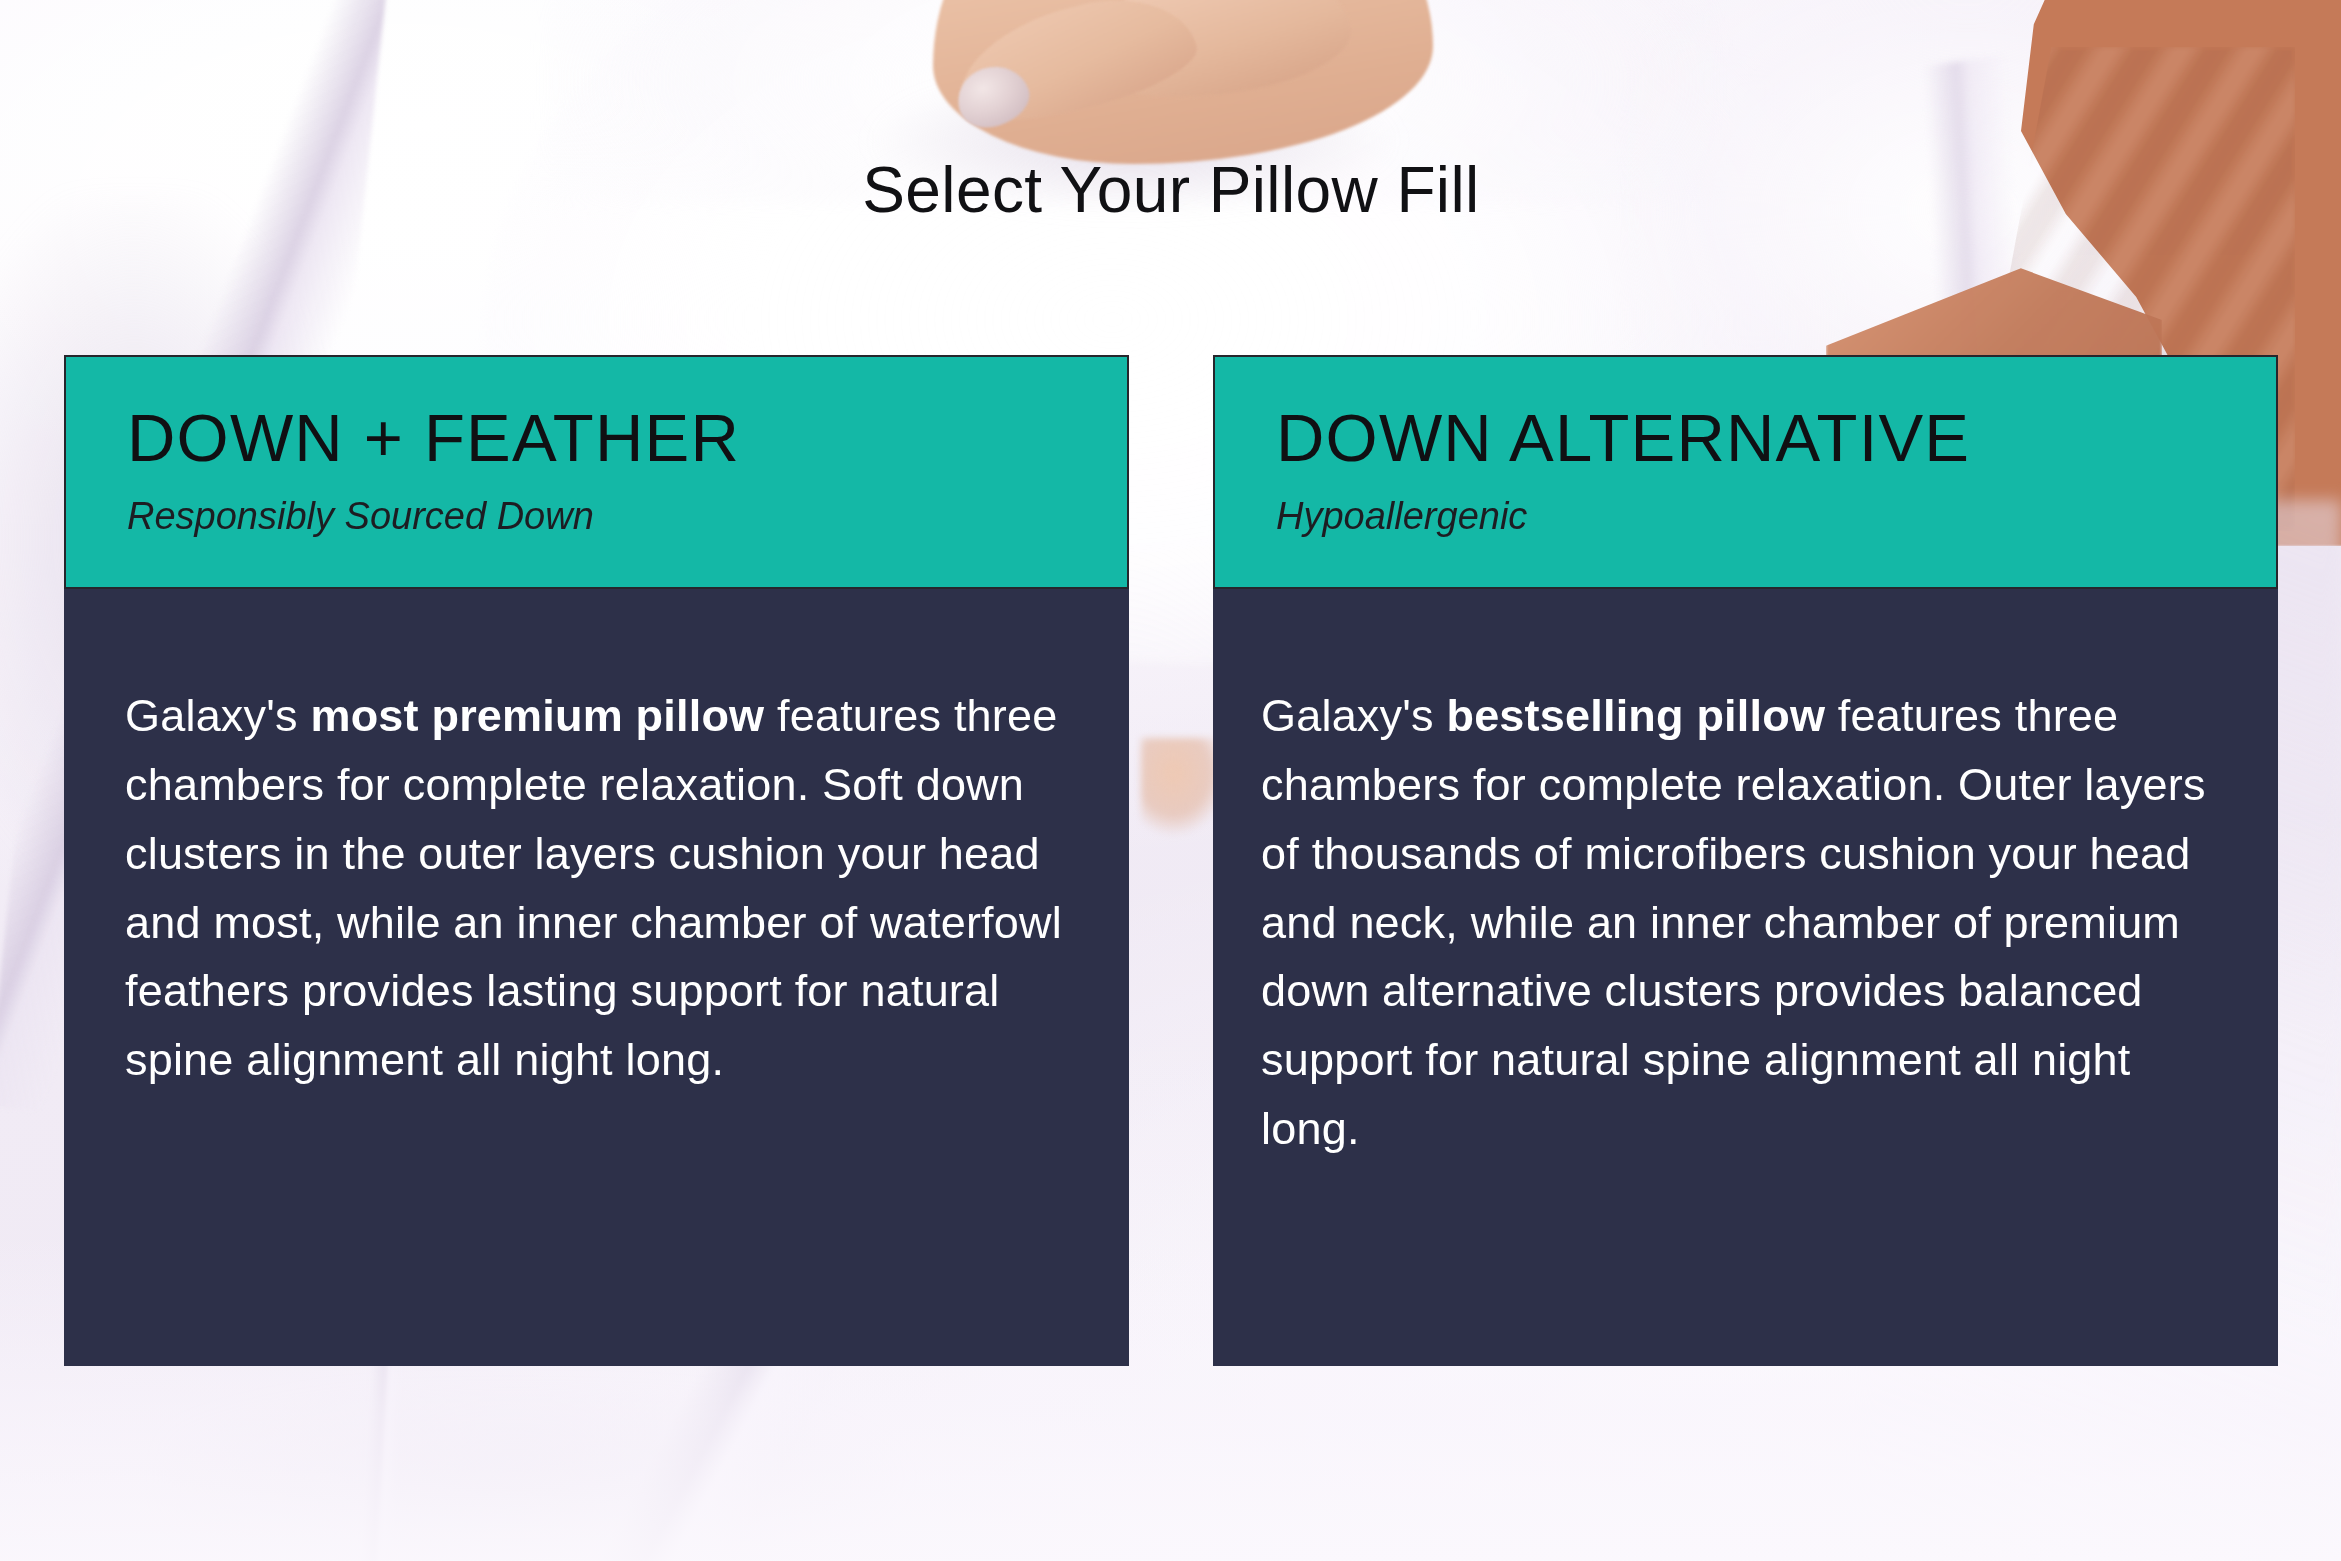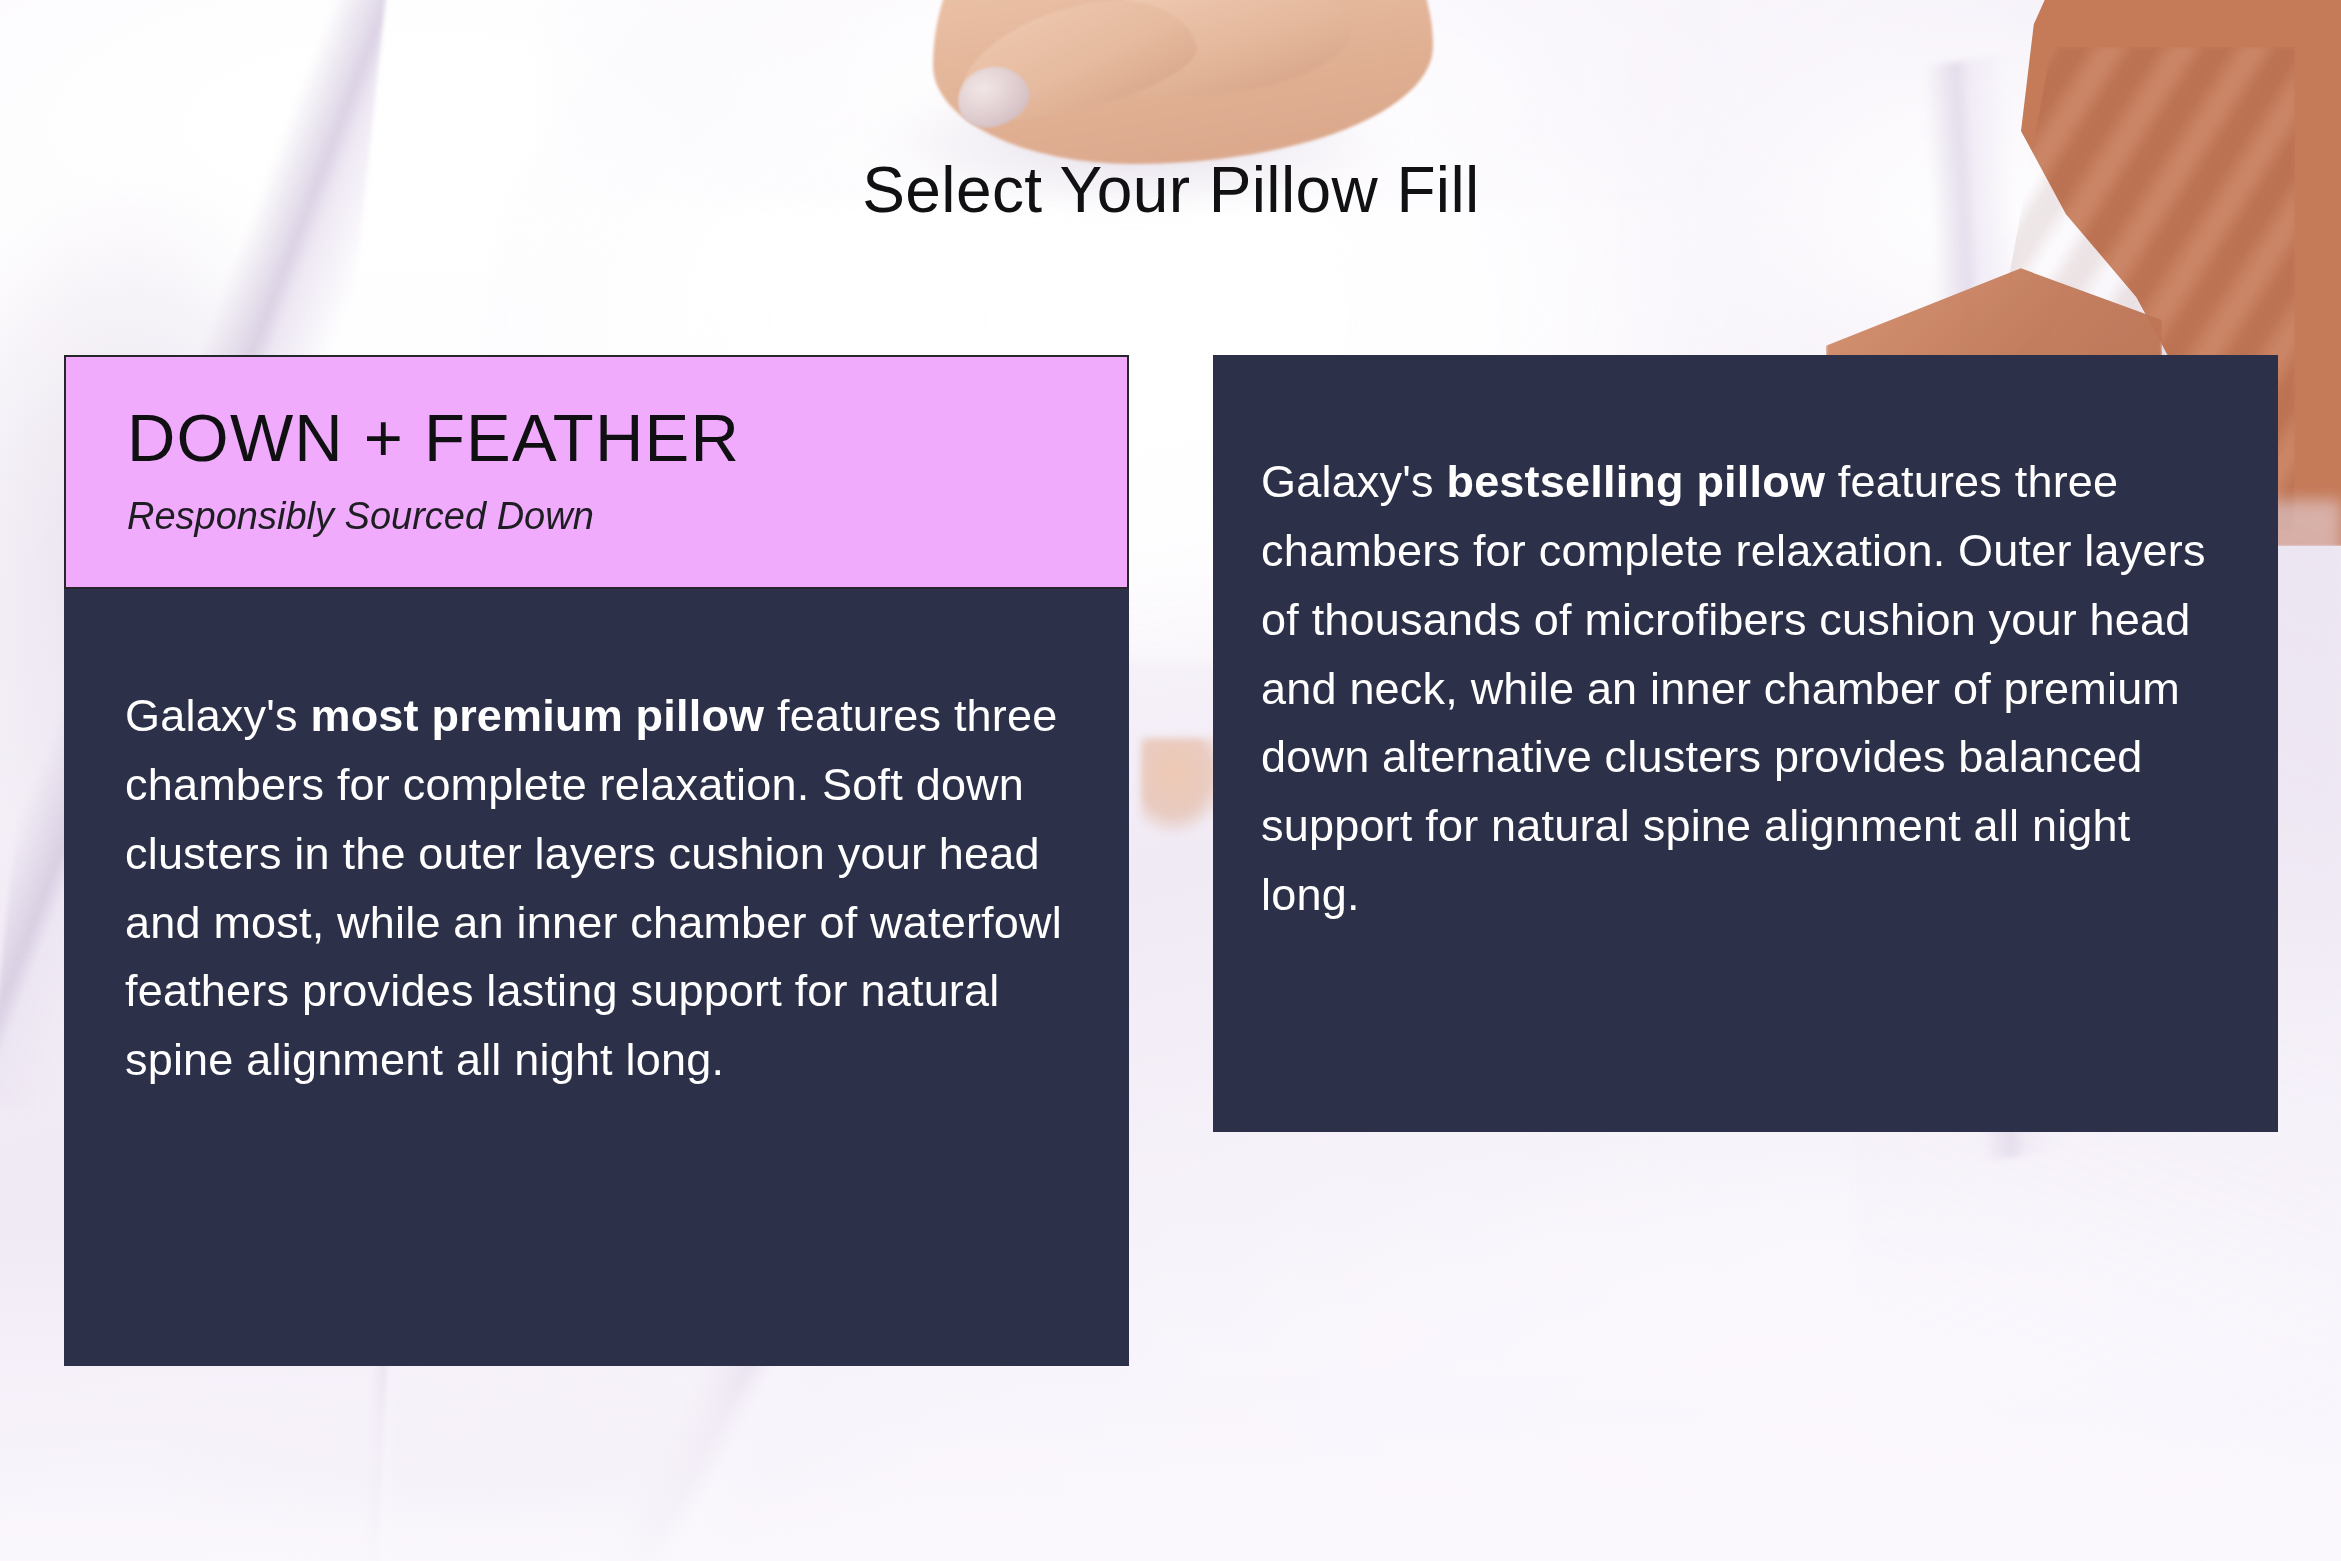--- a/index.html
+++ b/index.html
@@ -199,21 +199,21 @@
   .card {
     position: absolute;
     top: 355px;
     width: 1065px;
   }
   #card-left  { left: 64px; }
   #card-right { left: 1213px; }
 
   .card-head {
     box-sizing: border-box;
-    background: #f0abfc;
+    background: #14b8a6;
     border: 2.3px solid #26262c;
     padding: 47px 61px 4px 61px;
     height: 234px;
   }
   .card-title {
     font-size: 67px;
     font-weight: 300;
     letter-spacing: 1.2px;
     color: #101013;
     line-height: 1;
@@ -283,19 +283,23 @@
     <div class="card-head">
       <div class="card-title">DOWN + FEATHER</div>
       <div class="card-subtitle">Responsibly Sourced Down</div>
     </div>
     <div class="card-body">
       <p class="card-text"><span>Galaxy's </span><b>most premium pillow</b><span> features three chambers for complete relaxation. Soft down clusters in the outer layers cushion your head and most, while an inner chamber of waterfowl feathers provides lasting support for natural spine alignment all night long.</span></p>
     </div>
   </div>
 
   <div class="card" id="card-right">
+    <div class="card-head">
+      <div class="card-title">DOWN ALTERNATIVE</div>
+      <div class="card-subtitle">Hypoallergenic</div>
+    </div>
     <div class="card-body">
       <p class="card-text"><span>Galaxy's </span><b>bestselling pillow</b><span> features three chambers for complete relaxation. Outer layers of thousands of microfibers cushion your head and neck, while an inner chamber of premium down alternative clusters provides balanced support for natural spine alignment all night long.</span></p>
     </div>
   </div>
 
 </div>
 
 
 </body></html>

